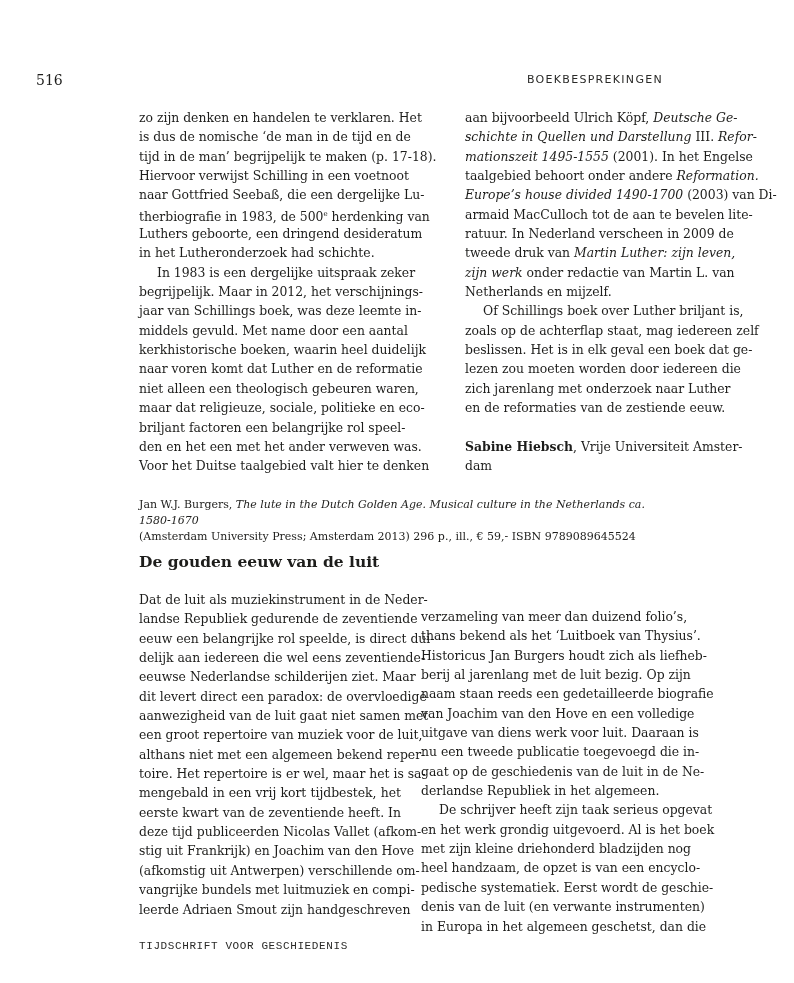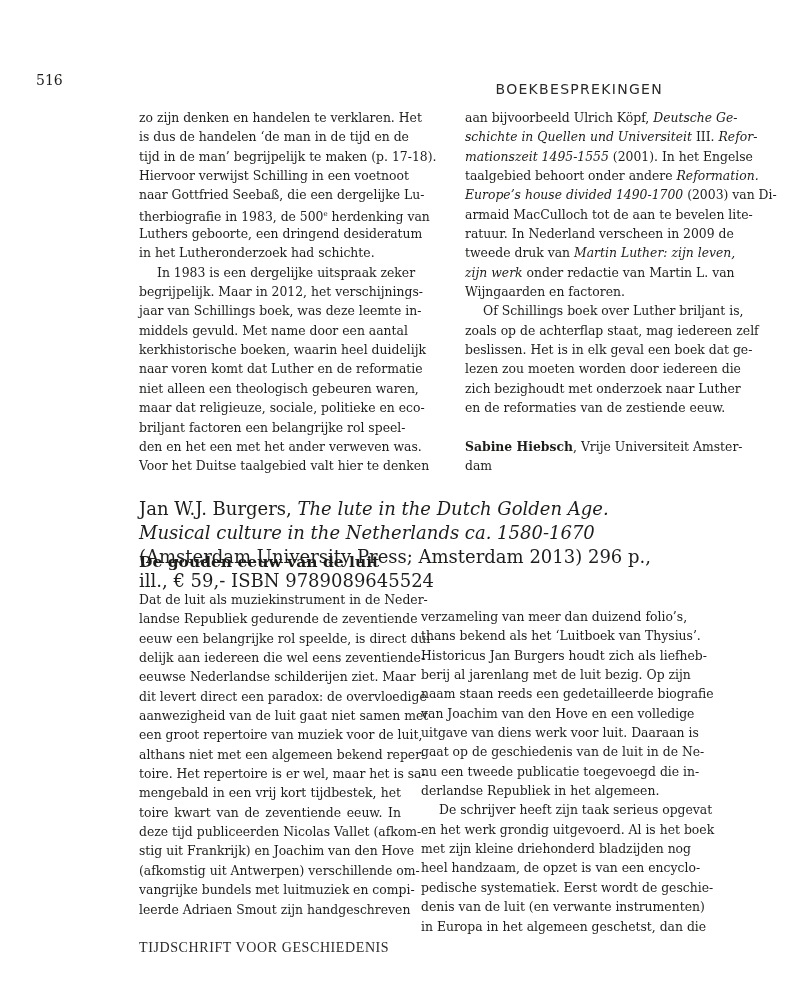--- a/index.html
+++ b/index.html
@@ -1,43 +1,43 @@
 <!DOCTYPE html>
 <html><head>
   <meta charset="utf-8">
   <style>
     html, body { margin: 0; padding: 0; background: #ffffff; }
     body { width: 794px; height: 983px; position: relative; overflow: hidden;
       font-family: "DejaVu Serif", "Liberation Serif", serif; color: #1d1d1b; }
     .page-number { position: absolute; left: 36px; top: 72px; font-size: 14px; }
-    .running-head { position: absolute; right: 131px; top: 73px; font-family: "DejaVu Sans", "Liberation Sans", sans-serif; font-size: 14px; letter-spacing: 1.3px; color: #2a2a28; margin-top: 8px; }
+    .running-head { position: absolute; right: 131px; top: 73px; font-family: "DejaVu Sans", "Liberation Sans", sans-serif; font-size: 11px; letter-spacing: 1.3px; color: #2a2a28; }
     .col { position: absolute; width: 262px; }
     .col-left { left: 139px; }
     .col-right { left: 421px; width: 245px; }
     .line { display: block; height: 19.35px; line-height: 19.35px; font-size: 12.4px; white-space: nowrap; text-align: justify; text-align-last: justify; }
     .line.last { text-align-last: left; }
     .line.indent { padding-left: 18px; }
     .line i { font-style: italic; }
     .sup { font-size: 7px; vertical-align: 5px; }
     .spacer { display: block; height: 19.35px; }
-    .bib { position: absolute; left: 139px; top: 497px; width: 520px; font-size: 18px; line-height: 24px; }
+    .bib { position: absolute; left: 139px; top: 497px; width: 520px; font-size: 11px; line-height: 16px; }
     .bib span.line2 { display: block; }
     .title { position: absolute; left: 139px; top: 552px; font-size: 15.5px; font-weight: bold; font-family: "DejaVu Serif", "Liberation Serif", serif; }
-    .footer { position: absolute; left: 139px; top: 940px; font-family: Liberation Serif, serif; font-size: 14px; letter-spacing: 0.6px; color: #2a2a28; }
+    .footer { position: absolute; left: 139px; top: 940px; font-family: Liberation Mono, monospace; font-size: 11px; letter-spacing: 0.6px; color: #2a2a28; }
     b { font-weight: bold; }
   </style>
 </head>
 <body>
 
 <div class="page-number">516</div>
 <div class="running-head">BOEKBESPREKINGEN</div>
 
 <div class="col col-left" style="top:108px;">
   <span class="line">zo zijn denken en handelen te verklaren. Het</span>
-  <span class="line">is dus de handelen ‘de man in de tijd en de</span>
+  <span class="line">is dus de nomische ‘de man in de tijd en de</span>
   <span class="line">tijd in de man’ begrijpelijk te maken (p. 17-18).</span>
   <span class="line">Hiervoor verwijst Schilling in een voetnoot</span>
   <span class="line">naar Gottfried Seebaß, die een dergelijke Lu-</span>
   <span class="line"><span>therbiografie in 1983, de 500</span><span class="sup">e</span><span> herdenking van</span></span>
   <span class="line">Luthers geboorte, een dringend desideratum</span>
   <span class="line last">in het Lutheronderzoek had schichte.</span>
   <span class="line indent">In 1983 is een dergelijke uitspraak zeker</span>
   <span class="line">begrijpelijk. Maar in 2012, het verschijnings-</span>
   <span class="line">jaar van Schillings boek, was deze leemte in-</span>
   <span class="line">middels gevuld. Met name door een aantal</span>
@@ -45,34 +45,34 @@
   <span class="line">naar voren komt dat Luther en de reformatie</span>
   <span class="line">niet alleen een theologisch gebeuren waren,</span>
   <span class="line">maar dat religieuze, sociale, politieke en eco-</span>
   <span class="line">briljant factoren een belangrijke rol speel-</span>
   <span class="line">den en het een met het ander verweven was.</span>
   <span class="line">Voor het Duitse taalgebied valt hier te denken</span>
 </div>
 
 <div class="col col-right" style="top:108px;margin-left:44px;">
   <span class="line"><span>aan bijvoorbeeld Ulrich Köpf, </span><i>Deutsche Ge-</i></span>
-  <span class="line"><i>schichte in Quellen und Universiteit</i><span> III. </span><i>Refor-</i></span>
+  <span class="line"><i>schichte in Quellen und Darstellung</i><span> III. </span><i>Refor-</i></span>
   <span class="line"><i>mationszeit 1495-1555</i><span> (2001). In het Engelse</span></span>
   <span class="line"><span>taalgebied behoort onder andere </span><i>Reformation.</i></span>
   <span class="line"><i>Europe’s house divided 1490-1700</i><span> (2003) van Di-</span></span>
   <span class="line">armaid MacCulloch tot de aan te bevelen lite-</span>
   <span class="line">ratuur. In Nederland verscheen in 2009 de</span>
   <span class="line"><span>tweede druk van </span><i>Martin Luther: zijn leven,</i></span>
   <span class="line"><i>zijn werk</i><span> onder redactie van Martin L. van</span></span>
-  <span class="line last">Wijngaarden en factoren.</span>
+  <span class="line last">Netherlands en mijzelf.</span>
   <span class="line indent">Of Schillings boek over Luther briljant is,</span>
   <span class="line">zoals op de achterflap staat, mag iedereen zelf</span>
   <span class="line">beslissen. Het is in elk geval een boek dat ge-</span>
   <span class="line">lezen zou moeten worden door iedereen die</span>
-  <span class="line">zich bezighoudt met onderzoek naar Luther</span>
+  <span class="line">zich jarenlang met onderzoek naar Luther</span>
   <span class="line last">en de reformaties van de zestiende eeuw.</span>
   <span class="spacer"></span>
   <span class="line"><b>Sabine Hiebsch</b><span>, Vrije Universiteit Amster-</span></span>
   <span class="line last">dam</span>
 </div>
 
 <div class="bib">
   <span>Jan W.J. Burgers, </span><i>The lute in the Dutch Golden Age. Musical culture in the Netherlands ca. 1580-1670</i>
   <span class="line2">(Amsterdam University Press; Amsterdam 2013) 296 p., ill., € 59,- ISBN 9789089645524</span>
 </div>
@@ -84,38 +84,38 @@
   <span class="line">landse Republiek gedurende de zeventiende</span>
   <span class="line">eeuw een belangrijke rol speelde, is direct dui-</span>
   <span class="line">delijk aan iedereen die wel eens zeventiende-</span>
   <span class="line">eeuwse Nederlandse schilderijen ziet. Maar</span>
   <span class="line">dit levert direct een paradox: de overvloedige</span>
   <span class="line">aanwezigheid van de luit gaat niet samen met</span>
   <span class="line">een groot repertoire van muziek voor de luit,</span>
   <span class="line">althans niet met een algemeen bekend reper-</span>
   <span class="line">toire. Het repertoire is er wel, maar het is sa-</span>
   <span class="line">mengebald in een vrij kort tijdbestek, het</span>
-  <span class="line">toire kwart van de zeventiende eeuw. In</span>
+  <span class="line">eerste kwart van de zeventiende heeft. In</span>
   <span class="line">deze tijd publiceerden Nicolas Vallet (afkom-</span>
   <span class="line">stig uit Frankrijk) en Joachim van den Hove</span>
   <span class="line">(afkomstig uit Antwerpen) verschillende om-</span>
   <span class="line">vangrijke bundels met luitmuziek en compi-</span>
   <span class="line">leerde Adriaen Smout zijn handgeschreven</span>
 </div>
 
 <div class="col col-right" style="top:607px;">
   <span class="line">verzameling van meer dan duizend folio’s,</span>
   <span class="line">thans bekend als het ‘Luitboek van Thysius’.</span>
   <span class="line">Historicus Jan Burgers houdt zich als liefheb-</span>
   <span class="line">berij al jarenlang met de luit bezig. Op zijn</span>
   <span class="line">naam staan reeds een gedetailleerde biografie</span>
   <span class="line">van Joachim van den Hove en een volledige</span>
   <span class="line">uitgave van diens werk voor luit. Daaraan is</span>
+  <span class="line">nu een tweede publicatie toegevoegd die in-</span>
   <span class="line">gaat op de geschiedenis van de luit in de Ne-</span>
-  <span class="line">nu een tweede publicatie toegevoegd die in-</span>
   <span class="line last">derlandse Republiek in het algemeen.</span>
   <span class="line indent">De schrijver heeft zijn taak serieus opgevat</span>
   <span class="line">en het werk grondig uitgevoerd. Al is het boek</span>
   <span class="line">met zijn kleine driehonderd bladzijden nog</span>
   <span class="line">heel handzaam, de opzet is van een encyclo-</span>
   <span class="line">pedische systematiek. Eerst wordt de geschie-</span>
   <span class="line">denis van de luit (en verwante instrumenten)</span>
   <span class="line">in Europa in het algemeen geschetst, dan die</span>
 </div>
 

